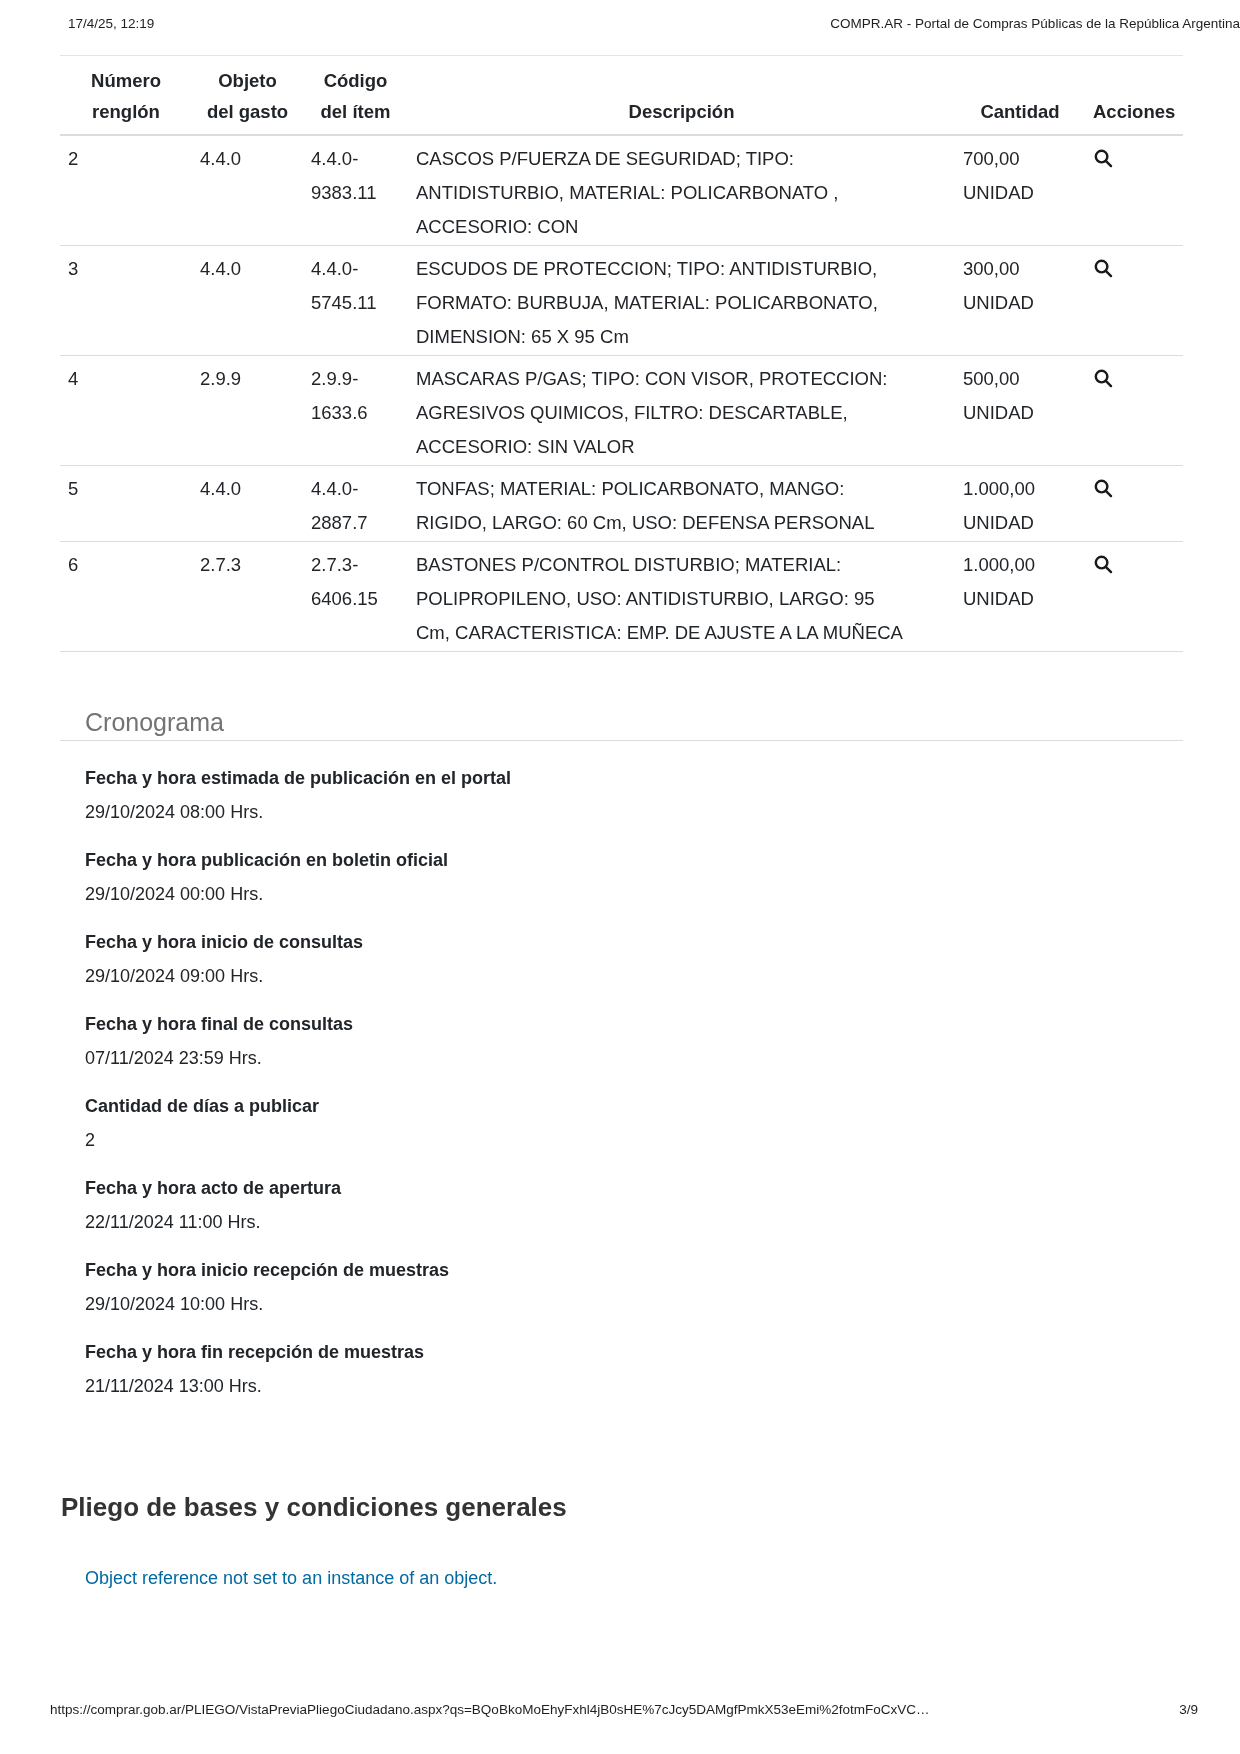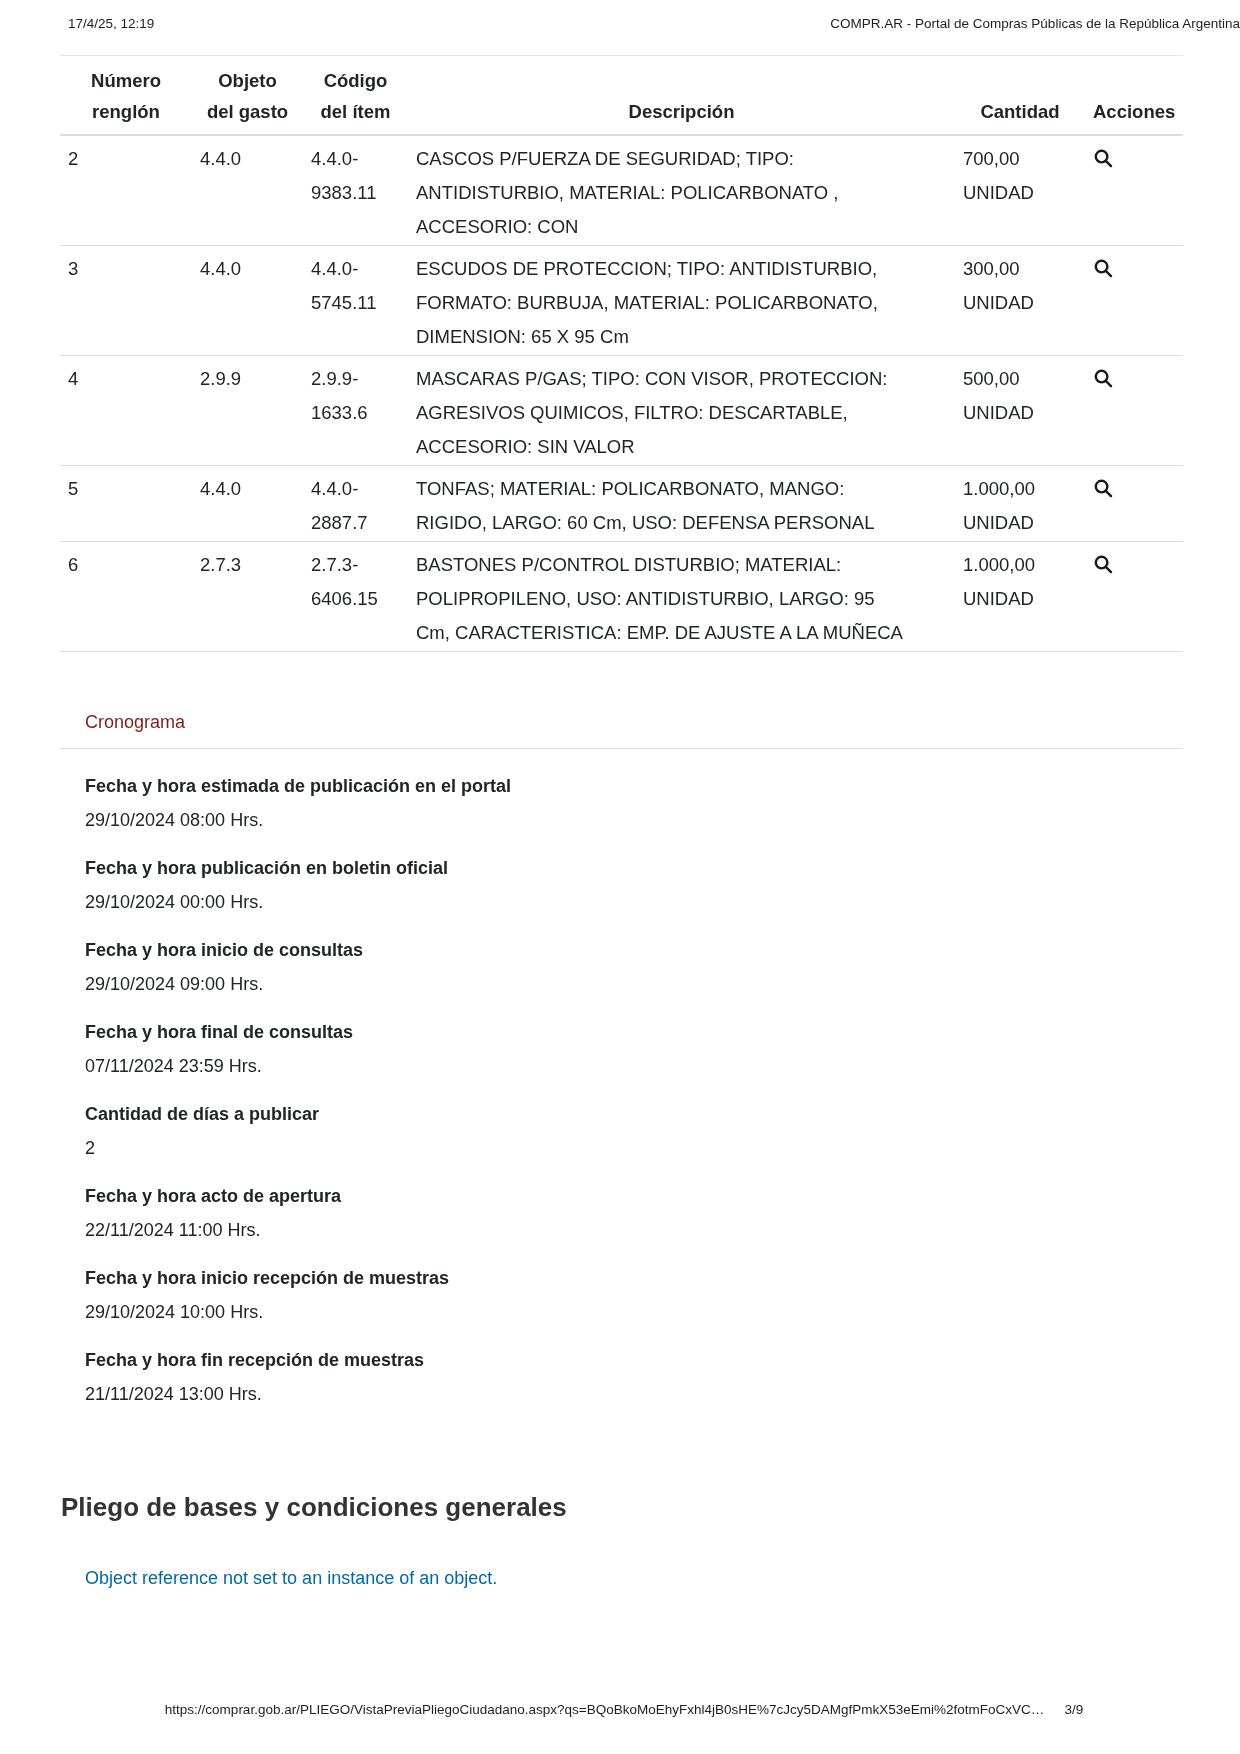--- a/index.html
+++ b/index.html
@@ -5,21 +5,21 @@
   html,body{margin:0;padding:0;}
   body{
     width:1240px;height:1754px;background:#ffffff;position:relative;
     font-family:"Liberation Sans","DejaVu Sans",sans-serif;color:#212529;
     -webkit-font-smoothing:antialiased;
   }
   
   .print-header{position:absolute;top:7px;left:0;width:100%;height:20px;font-size:13.5px;line-height:18px;color:#1f1f1f;}
   .ph-date{position:absolute;left:68px;top:0;margin-top:8px;}
   .ph-title{position:absolute;left:0;top:8px;width:100%;text-align:right;}
-  .print-footer{position:absolute;top:1701px;left:50px;width:1148px;font-size:13.5px;line-height:18px;color:#1f1f1f;display:flex;justify-content:center;}
+  .print-footer{position:absolute;top:1701px;left:50px;width:1148px;font-size:13.5px;line-height:18px;color:#1f1f1f;display:flex;justify-content:space-between;}
   .pf-url{white-space:nowrap;}
   .pf-pages{padding-left:20px;}
 
   
   table.items{position:absolute;top:55px;left:60px;width:1123px;border-collapse:collapse;table-layout:fixed;}
   col.c-num{width:132px;} col.c-obj{width:111px;} col.c-cod{width:105px;}
   col.c-desc{width:547px;} col.c-cant{width:130px;} col.c-acc{width:98px;}
   table.items th{
     font-size:18.5px;font-weight:700;text-align:center;vertical-align:bottom;
     padding:9px 8px 7px 8px;line-height:31px;white-space:pre-line;
@@ -28,22 +28,22 @@
   table.items td{
     font-size:18.5px;font-weight:400;vertical-align:top;
     padding:6px 8px 1px 8px;line-height:34px;
     border-bottom:1px solid #dcdcdc;color:#212529;
   }
   td.pre{white-space:pre-line;margin-top:20px;}
   td.actions a{display:inline-block;margin-top:6px;line-height:0;text-decoration:none;}
 
   
   .section-cronograma{position:absolute;top:704px;left:60px;width:1123px;}
-  .crono-title{font-size:18px;font-weight:400;line-height:36px;color:#7f1d1d;
-    padding:0 0 8px 25px;border-bottom:1px solid #dcdcdc;}
+  .crono-title{font-size:25px;font-weight:400;line-height:36px;color:#737373;
+    padding:0 0 0 25px;border-bottom:1px solid #dcdcdc;}
   .crono-body{padding:26px 0 0 25px;}
   .crono-label{font-size:18px;font-weight:700;line-height:23px;color:#212529;}
   .crono-value{font-size:18px;font-weight:400;line-height:23px;color:#212529;margin:11px 0 25px 0;}
 
   
   .pliego-title{position:absolute;top:1489px;left:61px;font-size:26px;font-weight:600;line-height:36px;color:#333333;}
   .pliego-body{position:absolute;top:1566px;left:85px;font-size:18px;font-weight:400;line-height:24px;color:#0369a1;}
 </style>
 </head>
 <body>

